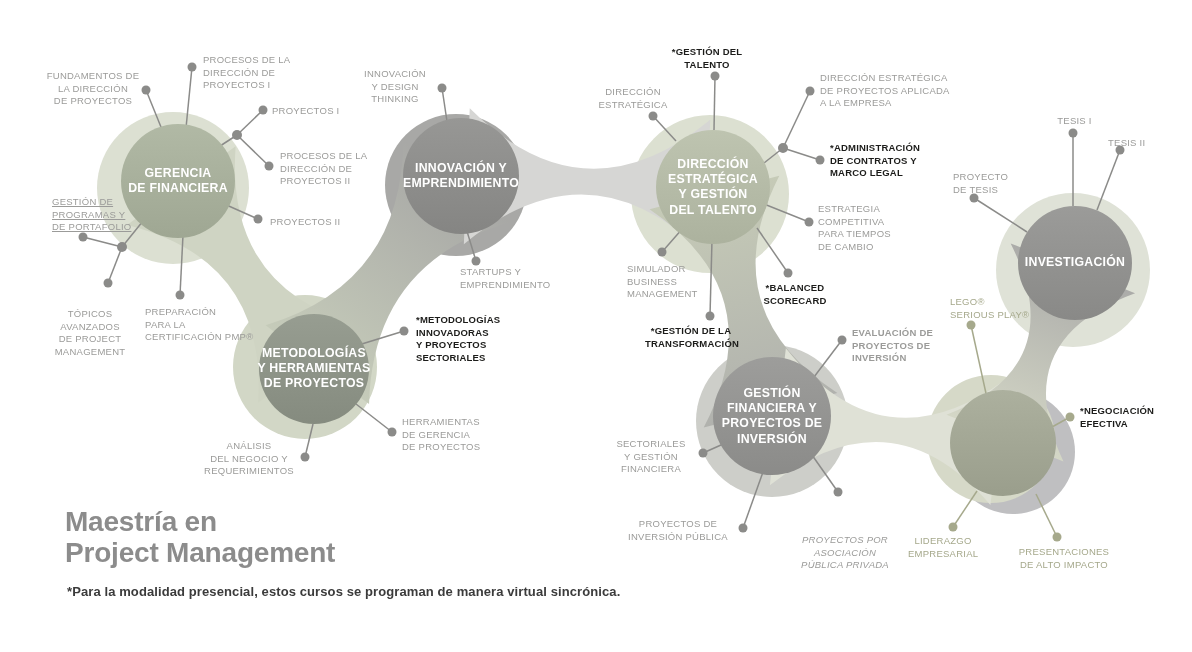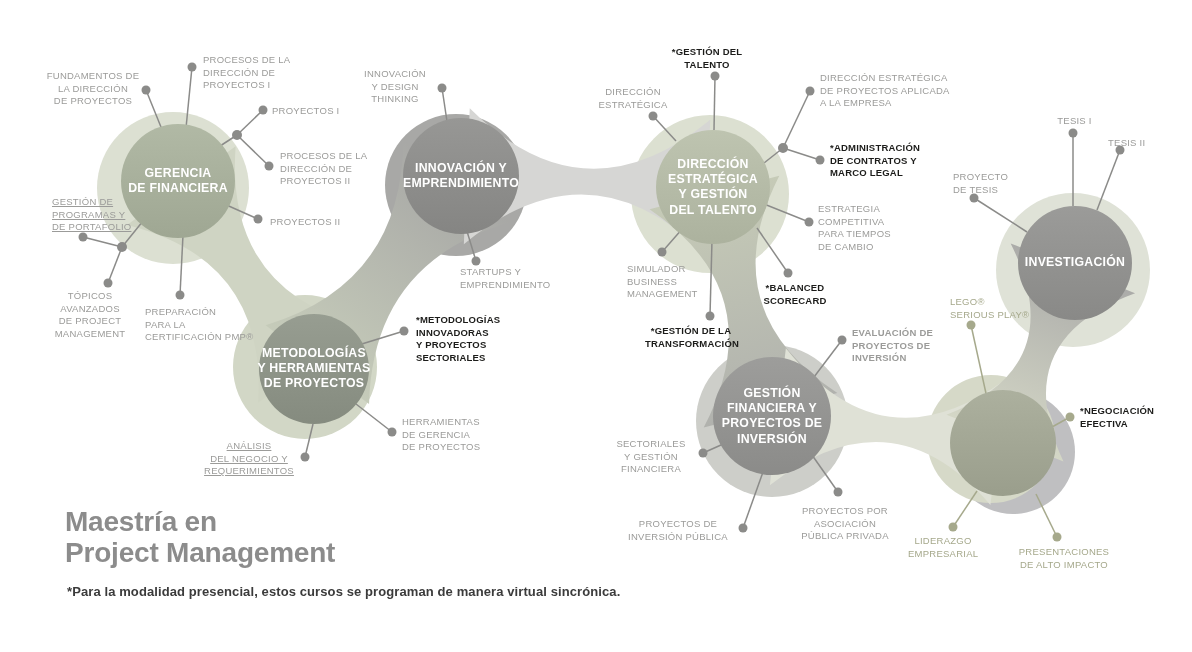--- a/index.html
+++ b/index.html
@@ -200,40 +200,40 @@
 DIRECCIÓN DE
 PROYECTOS I</div>
       <div class="sat left" style="left: 272px; top: 105px; width: 90px;">PROYECTOS I</div>
       <div class="sat left" style="left: 280px; top: 150px; width: 110px;">PROCESOS DE LA
 DIRECCIÓN DE
 PROYECTOS II</div>
       <div class="sat left" style="left: 270px; top: 216px; width: 90px;">PROYECTOS II</div>
       <div class="sat left" style="left: 52px; top: 196px; width: 95px; text-decoration: underline;">GESTIÓN DE
 PROGRAMAS Y
 DE PORTAFOLIO</div>
-      <div class="sat center" style="left: 50px; top: 290px; width: 80px;">TÓPICOS
+      <div class="sat center" style="left: 50px; top: 308px; width: 80px;">TÓPICOS
 AVANZADOS
 DE PROJECT
 MANAGEMENT</div>
       <div class="sat left" style="left: 145px; top: 306px; width: 125px;">PREPARACIÓN
 PARA LA
 CERTIFICACIÓN PMP®</div>
       <div class="sat right" style="left: 355px; top: 68px; width: 80px;">INNOVACIÓN
 Y DESIGN
 THINKING</div>
       <div class="sat left" style="left: 460px; top: 266px; width: 110px;">STARTUPS Y
 EMPRENDIMIENTO</div>
       <div class="sat left starred" style="left: 416px; top: 314px; width: 110px;">*METODOLOGÍAS
 INNOVADORAS
 Y PROYECTOS
 SECTORIALES</div>
       <div class="sat left" style="left: 402px; top: 416px; width: 100px;">HERRAMIENTAS
 DE GERENCIA
 DE PROYECTOS</div>
-      <div class="sat right" style="left: 200px; top: 440px; width: 98px; text-decoration: underline;">ANÁLISIS
+      <div class="sat right" style="left: 200px; top: 440px; width: 98px;">ANÁLISIS
 DEL NEGOCIO Y
 REQUERIMIENTOS</div>
       <div class="sat center starred" style="left: 662px; top: 46px; width: 90px;">*GESTIÓN DEL
 TALENTO</div>
       <div class="sat right" style="left: 592px; top: 86px; width: 82px;">DIRECCIÓN
 ESTRATÉGICA</div>
       <div class="sat left" style="left: 820px; top: 72px; width: 145px;">DIRECCIÓN ESTRATÉGICA
 DE PROYECTOS APLICADA
 A LA EMPRESA</div>
       <div class="sat left starred" style="left: 830px; top: 142px; width: 110px;">*ADMINISTRACIÓN
@@ -251,21 +251,21 @@
       <div class="sat center starred" style="left: 645px; top: 325px; width: 92px;">*GESTIÓN DE LA
 TRANSFORMACIÓN</div>
       <div class="sat left" style="left: 852px; top: 327px; width: 100px; font-weight: bold;">EVALUACIÓN DE
 PROYECTOS DE
 INVERSIÓN</div>
       <div class="sat right" style="left: 608px; top: 438px; width: 86px;">SECTORIALES
 Y GESTIÓN
 FINANCIERA</div>
       <div class="sat right" style="left: 620px; top: 518px; width: 116px;">PROYECTOS DE
 INVERSIÓN PÚBLICA</div>
-      <div class="sat center" style="left: 800px; top: 505px; width: 90px;">PROYECTOS POR
+      <div class="sat center" style="left: 800px; top: 534px; width: 90px; font-style: italic;">PROYECTOS POR
 ASOCIACIÓN
 PÚBLICA PRIVADA</div>
       <div class="sat left olive" style="left: 950px; top: 296px; width: 95px;">LEGO®
 SERIOUS PLAY®</div>
       <div class="sat left starred olive" style="left: 1080px; top: 405px; width: 95px;">*NEGOCIACIÓN
 EFECTIVA</div>
       <div class="sat center olive" style="left: 908px; top: 535px; width: 70px;">LIDERAZGO
 EMPRESARIAL</div>
       <div class="sat center olive" style="left: 1018px; top: 546px; width: 92px;">PRESENTACIONES
 DE ALTO IMPACTO</div>

